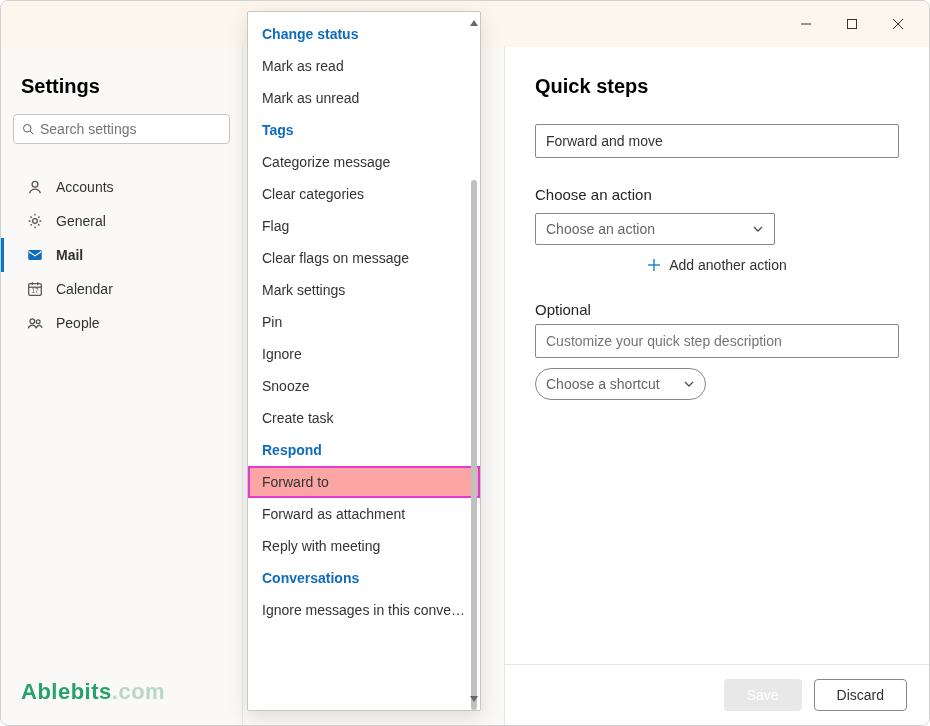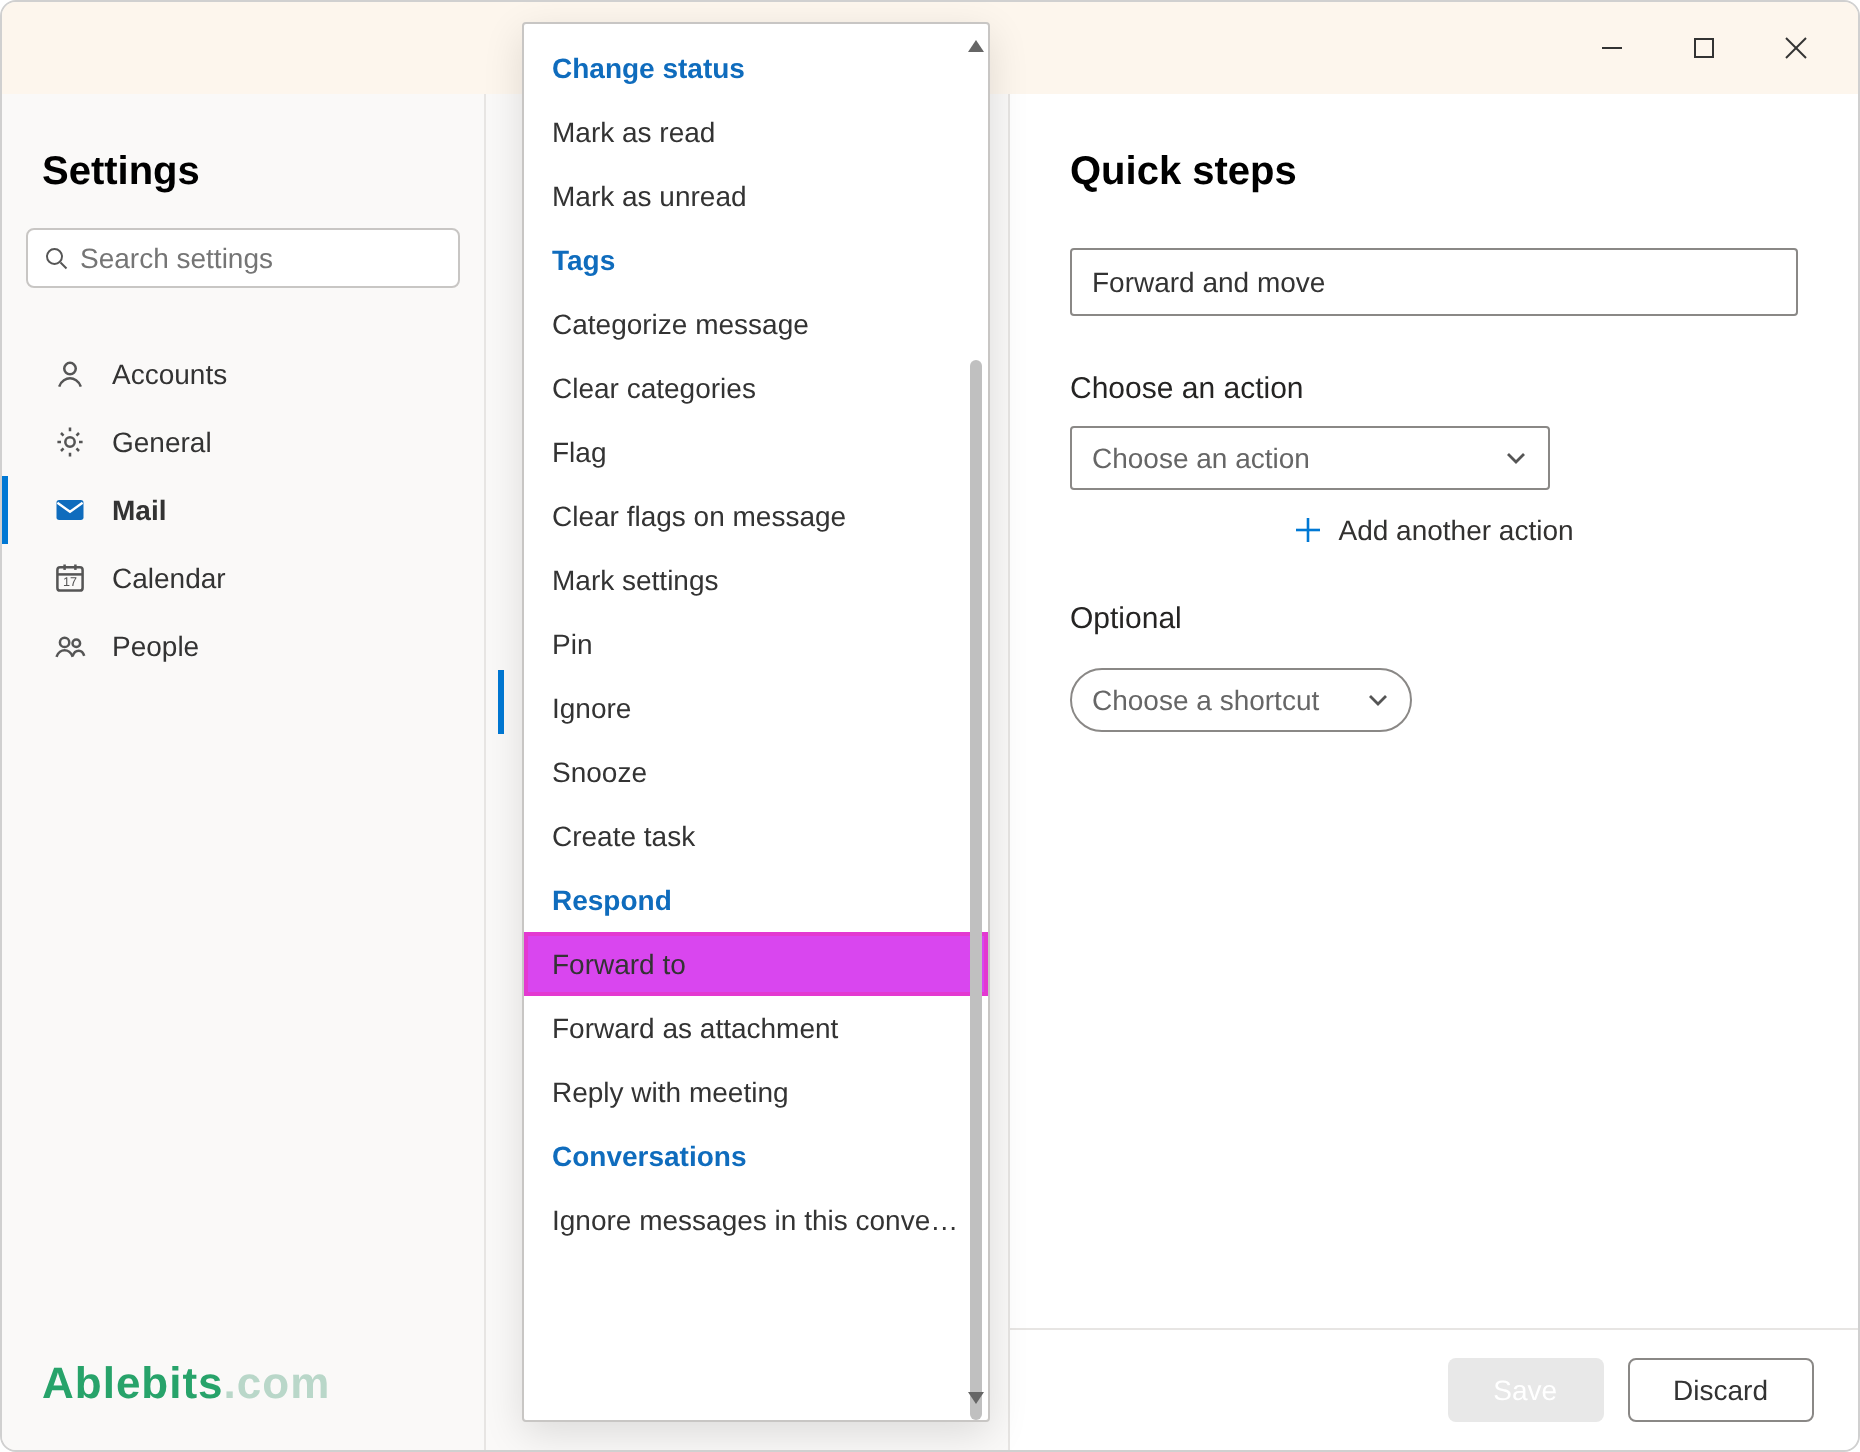--- a/index.html
+++ b/index.html
@@ -43,25 +43,25 @@
 .add-line svg { width: 14px; height: 14px; color: #0078d4; }
 .section { margin-top: 28px; }
 .shortcut-select { width: 171px; justify-content: space-between; margin-top: 10px; border-radius: 23px;}
 
 .footer { border-top: 1px solid #e7e5e3; padding: 14px 22px; display:flex; justify-content:flex-end; gap: 12px;}
 .btn { padding: 7px 22px; border-radius: 4px; font-size: 14px; border:1px solid transparent; }
 .btn-save { background: #e8e8e8; color: #fff; }
 .btn-discard { background: #fff; border-color: #8a8886; color: #333; }
 
 
-.dropdown { position: absolute; left: 260px; top: 10px; width: 234px; height: 700px; background: #fff; border: 1px solid #c8c6c4; border-radius: 2px; box-shadow: 0 6px 20px rgba(0,0,0,.12); display: flex; flex-direction: column; z-index: 50;}
+.dropdown { position: absolute; left: 246px; top: 10px; width: 234px; height: 700px; background: #fff; border: 1px solid #c8c6c4; border-radius: 2px; box-shadow: 0 6px 20px rgba(0,0,0,.12); display: flex; flex-direction: column; z-index: 50;}
 .dd-list { flex: 1; overflow: hidden; padding: 6px 0; }
 .dd-item { font-size: 14px; padding: 8px 14px; color: #333; white-space: nowrap; overflow: hidden; text-overflow: ellipsis; }
 .dd-group { font-size: 14px; padding: 8px 14px; color: #0f6cbd; font-weight: 600; }
-.dd-highlight { outline: 2px solid #e339d1; outline-offset: -2px; background: #d946ef;}
+.dd-highlight { outline: 2px solid #e339d1; outline-offset: -2px; background: #fca5a5;}
 .dd-scroll { position: absolute; right: 2px; top: 8px; bottom: 8px; width: 8px; }
 .dd-scroll .up,.dd-scroll .dn { position:absolute; left:0; width:0; height:0; border-left:4px solid transparent; border-right:4px solid transparent; }
 .dd-scroll .up { top:0; border-bottom:6px solid #666;}
 .dd-scroll .dn { bottom:0; border-top:6px solid #666;}
 .dd-scroll .thumb { position:absolute; left:1px; width:6px; top:160px; height:530px; background:#c0c0c0; border-radius:3px;}
 </style>
 </head>
 <body>
 
 <div class="window">
@@ -190,20 +190,21 @@
             <svg viewBox="0 0 14 14">
                 <line x1="7" y1="1" x2="7" y2="13" stroke="currentColor" stroke-width="1.3"></line>
                 <line x1="1" y1="7" x2="13" y2="7" stroke="currentColor" stroke-width="1.3"></line>
               </svg>
             <span>Add another action</span>
           </div>
         </div>
 
         <div class="section">
           <div class="field-label">Optional</div>
+          <input class="text-input" type="text" placeholder="Customize your quick step description" style="">
           <div class="select-like shortcut-select">
             <span>Choose a shortcut</span>
             <svg class="chev" viewBox="0 0 12 12">
                 <path d="M2 4l4 4 4-4" fill="none" stroke="#555" stroke-width="1.4"></path>
               </svg>
           </div>
         </div>
       </div>
 
       <div class="footer">

